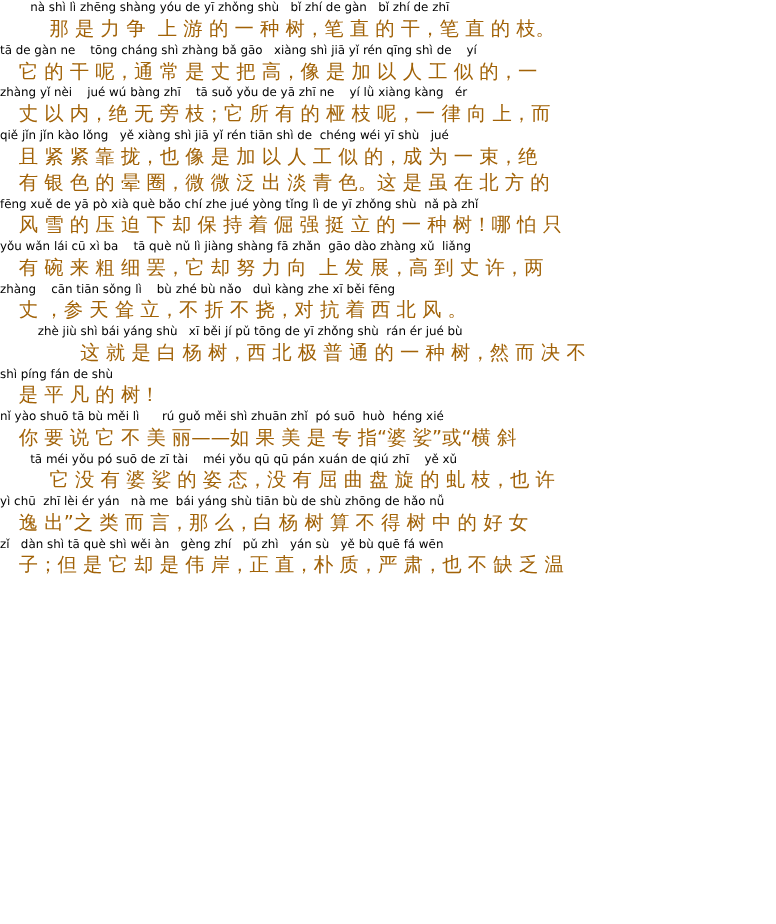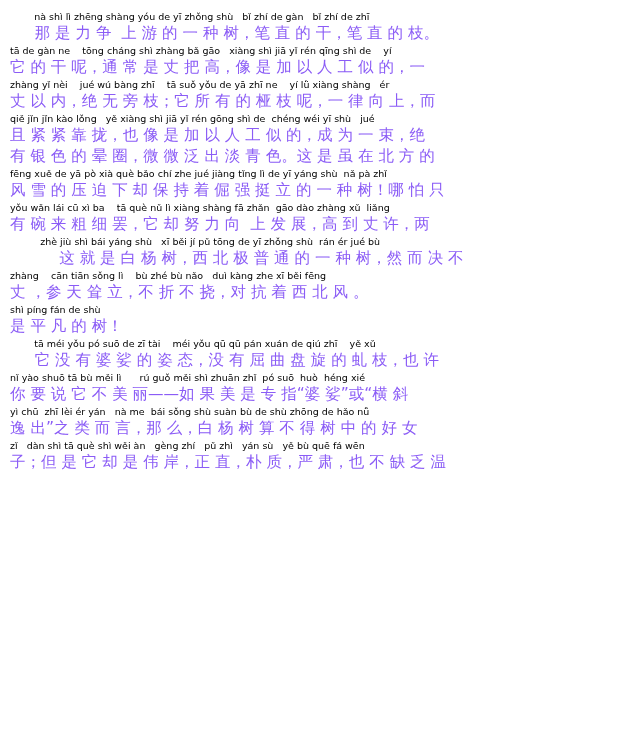--- a/index.html
+++ b/index.html
@@ -11,21 +11,21 @@
     width: 621px;
     height: 739px;
     overflow: hidden;
     font-family: "DejaVu Sans", sans-serif;
     color: #000000;
   }
   #page {
     position: relative;
     width: 621px;
     height: 739px;
-    padding: 10px;
+    padding: 0;
     box-sizing: border-box;
   }
   
   .line {
     margin: 0;
     padding: 0;
   }
   .pinyin-row {
     font-family: "DejaVu Sans", sans-serif;
     font-size: 9.5px;
@@ -34,79 +34,80 @@
     white-space: pre;
     color: #000;
     height: 13px;
     overflow: hidden;
   }
   .hanzi-row {
     font-family: "DejaVu Sans", sans-serif;
     font-size: 15.5px;
     line-height: 21px;
     white-space: pre;
-    color: #8b5cf6;
+    color: #a16207;
     height: 21px;
     overflow: hidden;
+    margin-left: 15px;
   }
 </style>
 </head>
 <body>
 
 <div id="page">
   <div id="body-root">
       <div class="line">
         <div class="pinyin-row">        nà shì lì zhēng shàng yóu de yī zhǒng shù   bǐ zhí de gàn   bǐ zhí de zhī</div>
         <div class="hanzi-row">     那 是 力 争  上 游 的 一 种 树，笔 直 的 干，笔 直 的 枝。</div>
       </div>
       <div class="line">
         <div class="pinyin-row">tā de gàn ne    tōng cháng shì zhàng bǎ gāo   xiàng shì jiā yǐ rén qīng shì de    yí</div>
         <div class="hanzi-row">它 的 干 呢，通 常 是 丈 把 高，像 是 加 以 人 工 似 的，一</div>
       </div>
       <div class="line">
-        <div class="pinyin-row">zhàng yǐ nèi    jué wú bàng zhī    tā suǒ yǒu de yā zhī ne    yí lǜ xiàng shàng   ér</div>
+        <div class="pinyin-row">zhàng yǐ nèi    jué wú bàng zhī    tā suǒ yǒu de yā zhī ne    yí lǜ xiàng kàng   ér</div>
         <div class="hanzi-row">丈 以 内，绝 无 旁 枝；它 所 有 的 桠 枝 呢，一 律 向 上，而</div>
       </div>
       <div class="line">
-        <div class="pinyin-row">qiě jǐn jǐn kào lǒng   yě xiàng shì jiā yǐ rén gōng shì de  chéng wéi yī shù   jué</div>
+        <div class="pinyin-row">qiě jǐn jǐn kào lǒng   yě xiàng shì jiā yǐ rén tiān shì de  chéng wéi yī shù   jué</div>
         <div class="hanzi-row">且 紧 紧 靠 拢，也 像 是 加 以 人 工 似 的，成 为 一 束，绝</div>
       </div>
       <div class="line">
         <div class="hanzi-row">有 银 色 的 晕 圈，微 微 泛 出 淡 青 色。这 是 虽 在 北 方 的</div>
       </div>
       <div class="line">
-        <div class="pinyin-row">fēng xuě de yā pò xià què bǎo chí zhe jué jiàng tǐng lì de yī yáng shù  nǎ pà zhǐ</div>
+        <div class="pinyin-row">fēng xuě de yā pò xià què bǎo chí zhe jué yòng tǐng lì de yī zhǒng shù  nǎ pà zhǐ</div>
         <div class="hanzi-row">风 雪 的 压 迫 下 却 保 持 着 倔 强 挺 立 的 一 种 树！哪 怕 只</div>
       </div>
       <div class="line">
-        <div class="pinyin-row">yǒu wǎn lái cū xì ba    tā què nǔ lì xiàng shàng fā zhǎn  gāo dào zhàng xǔ  liǎng</div>
+        <div class="pinyin-row">yǒu wǎn lái cū xì ba    tā què nǔ lì jiàng shàng fā zhǎn  gāo dào zhàng xǔ  liǎng</div>
         <div class="hanzi-row">有 碗 来 粗 细 罢，它 却 努 力 向  上 发 展，高 到 丈 许，两</div>
+      </div>
+      <div class="line">
+        <div class="pinyin-row">zhàng    cān tiān sǒng lì    bù zhé bù nǎo   duì kàng zhe xī běi fēng</div>
+        <div class="hanzi-row">丈 ，参 天 耸 立，不 折 不 挠，对 抗 着 西 北 风 。</div>
       </div>
       <div class="line">
         <div class="pinyin-row">          zhè jiù shì bái yáng shù   xī běi jí pǔ tōng de yī zhǒng shù  rán ér jué bù</div>
         <div class="hanzi-row">          这 就 是 白 杨 树，西 北 极 普 通 的 一 种 树，然 而 决 不</div>
       </div>
       <div class="line">
-        <div class="pinyin-row">zhàng    cān tiān sǒng lì    bù zhé bù nǎo   duì kàng zhe xī běi fēng</div>
-        <div class="hanzi-row">丈 ，参 天 耸 立，不 折 不 挠，对 抗 着 西 北 风 。</div>
+        <div class="pinyin-row">shì píng fán de shù</div>
+        <div class="hanzi-row">是 平 凡 的 树！</div>
       </div>
       <div class="line">
-        <div class="pinyin-row">shì píng fán de shù</div>
-        <div class="hanzi-row">是 平 凡 的 树！</div>
+        <div class="pinyin-row">nǐ yào shuō tā bù měi lì      rú guǒ měi shì zhuān zhǐ  pó suō  huò  héng xié</div>
+        <div class="hanzi-row">你 要 说 它 不 美 丽——如 果 美 是 专 指“婆 娑”或“横 斜</div>
       </div>
       <div class="line">
         <div class="pinyin-row">        tā méi yǒu pó suō de zī tài    méi yǒu qū qū pán xuán de qiú zhī    yě xǔ</div>
         <div class="hanzi-row">     它 没 有 婆 娑 的 姿 态，没 有 屈 曲 盘 旋 的 虬 枝，也 许</div>
       </div>
       <div class="line">
-        <div class="pinyin-row">nǐ yào shuō tā bù měi lì      rú guǒ měi shì zhuān zhǐ  pó suō  huò  héng xié</div>
-        <div class="hanzi-row">你 要 说 它 不 美 丽——如 果 美 是 专 指“婆 娑”或“横 斜</div>
-      </div>
-      <div class="line">
-        <div class="pinyin-row">yì chū  zhī lèi ér yán   nà me  bái sǒng shù suàn bù de shù zhōng de hǎo nǚ</div>
+        <div class="pinyin-row">yì chū  zhī lèi ér yán   nà me  bái yáng shù tiān bù de shù zhōng de hǎo nǚ</div>
         <div class="hanzi-row">逸 出”之 类 而 言，那 么，白 杨 树 算 不 得 树 中 的 好 女</div>
       </div>
       <div class="line">
         <div class="pinyin-row">zǐ   dàn shì tā què shì wěi àn   gèng zhí   pǔ zhì   yán sù   yě bù quē fá wēn</div>
         <div class="hanzi-row">子；但 是 它 却 是 伟 岸，正 直，朴 质，严 肃，也 不 缺 乏 温</div>
       </div>
     </div>
 </div>
 
 </body></html>

